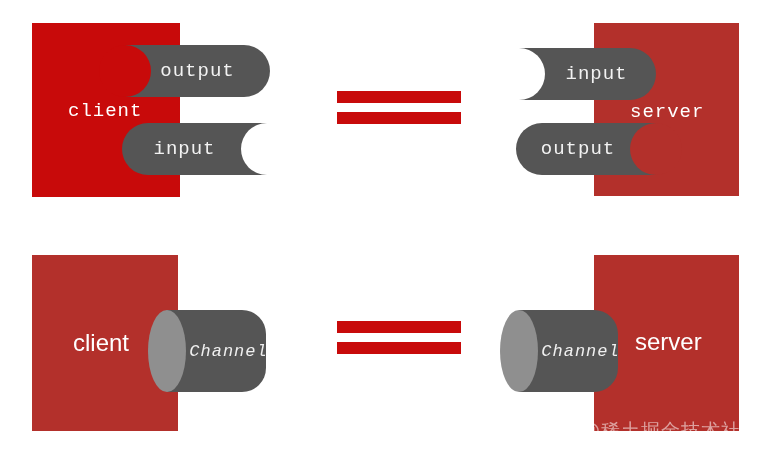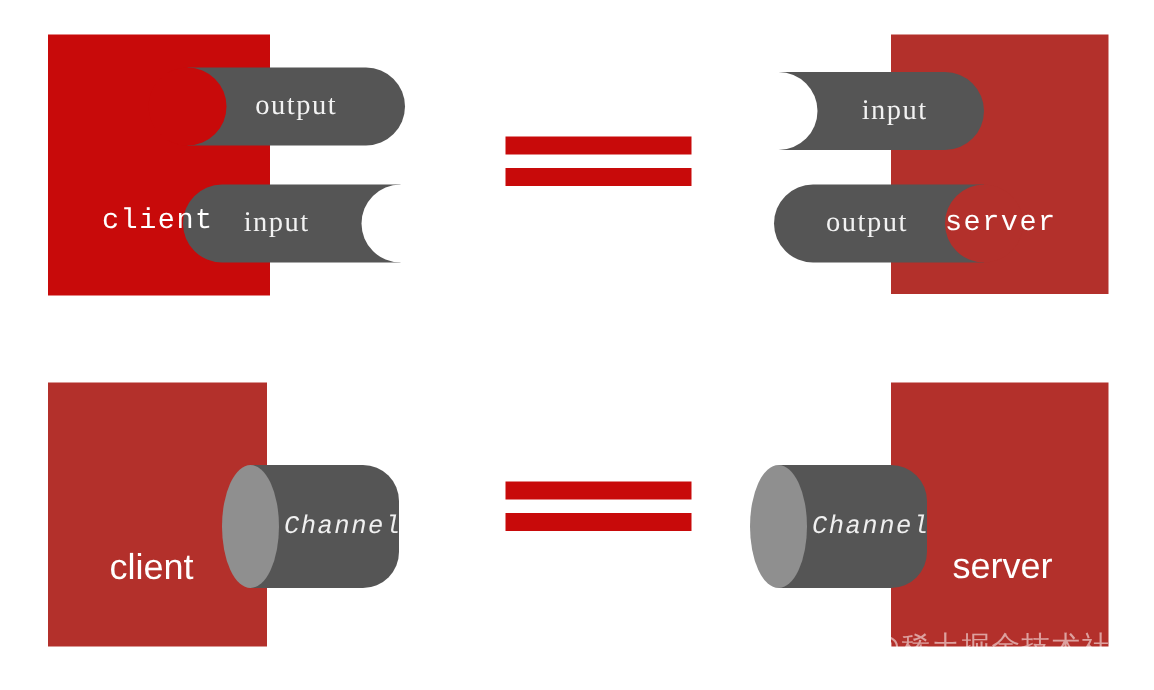--- a/index.html
+++ b/index.html
@@ -26,21 +26,20 @@
   .red-box.bright { background: #c80a0a; }
   .red-box.muted  { background: #b3302b; }
 
   
   .node-label {
     position: absolute;
     color: #ffffff;
     white-space: nowrap;
     line-height: 1;
     z-index: 6;
-    margin-top: 36px;
   }
   .node-label.mono {
     font-family: "Liberation Mono", "DejaVu Sans Mono", monospace;
     font-size: 19px;
     letter-spacing: 1px;
   }
   .node-label.sans {
     font-family: "Liberation Sans", sans-serif;
     font-size: 24px;
   }
@@ -83,21 +82,21 @@
   .pill .notch.red   { background: #c80a0a; }
   .pill .notch.white { background: #ffffff; }
 
   .pill .text {
     position: absolute;
     inset: 0;
     display: flex;
     align-items: center;
     justify-content: center;
     color: #f2f2f2;
-    font-family: Liberation Serif, serif;
+    font-family: Liberation Mono, monospace;
     font-size: 19px;
     letter-spacing: 1px;
     z-index: 3;
   }
 
   
   .pill.round-right .body { border-radius: 0 26px 26px 0; }
   .pill.round-left  .body { border-radius: 26px 0 0 26px; }
 
   

